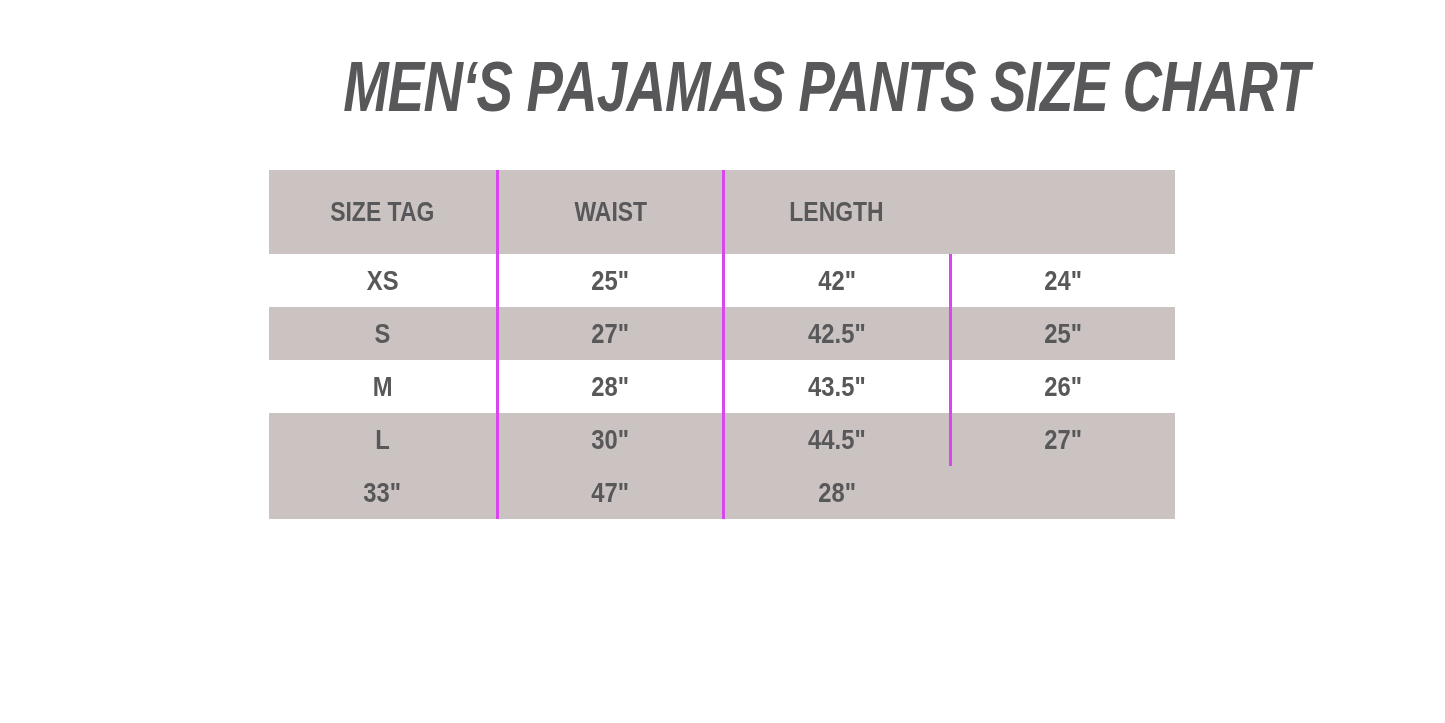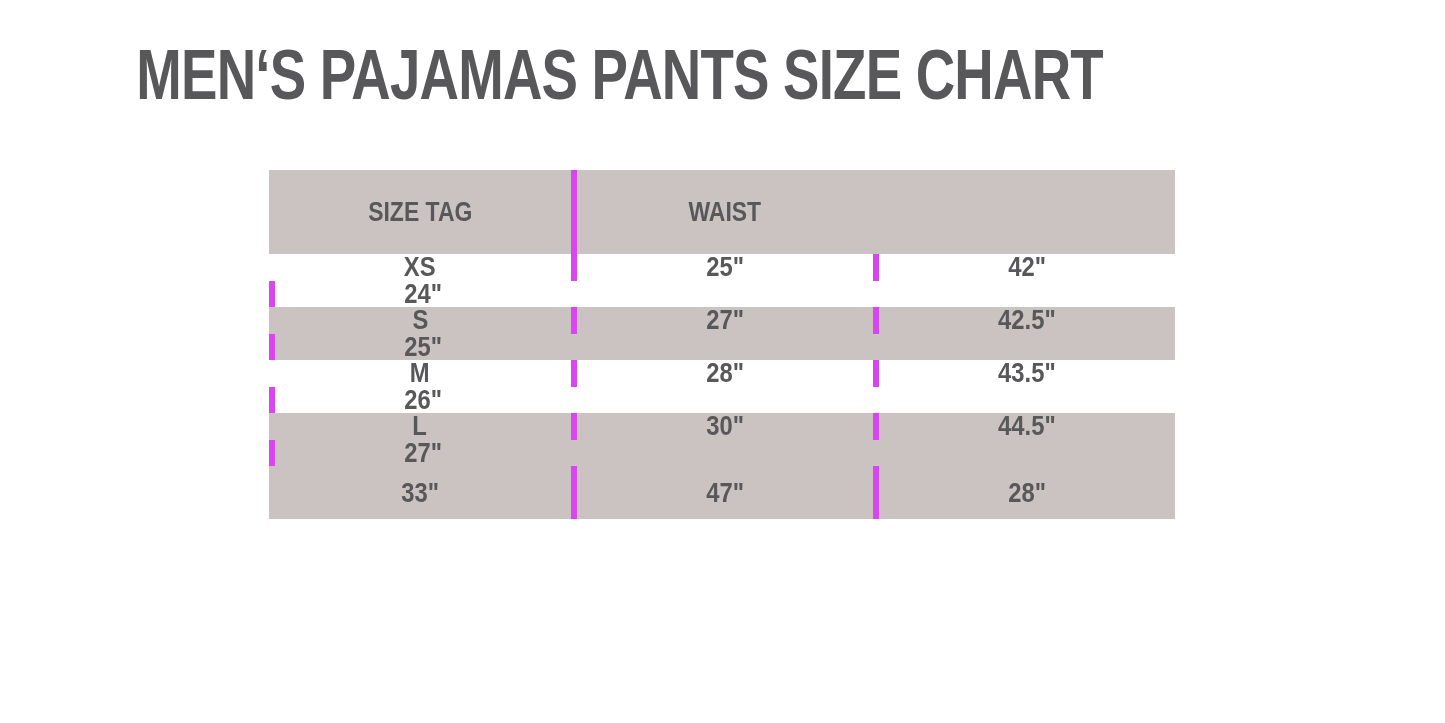--- a/index.html
+++ b/index.html
@@ -7,56 +7,57 @@
   .page {
     position: relative;
     width: 1445px;
     height: 723px;
     background: #ffffff;
     overflow: hidden;
     font-family: "Liberation Sans", sans-serif;
   }
   .title {
     position: absolute;
-    top: 38px;
+    top: 50px;
     left: 0;
     right: 0;
-    text-align: left;
+    text-align: right;
     white-space: nowrap;
+    font-style: italic;
   }
   .title .cond {
     display: inline-block;
     transform: scaleX(0.78);
     transform-origin: center;
     font-size: 70px;
     line-height: 74px;
     font-weight: 800;
     letter-spacing: -1px;
     color: #58585a;
   }
   .size-table {
     position: absolute;
     left: 269px;
     top: 170px;
     width: 906px;
   }
   .trow {
     display: grid;
-    grid-template-columns: repeat(3, 1fr);
+    grid-template-columns: repeat(4, 1fr);
     height: 53px;
   }
   .trow.thead { height: 84px; background: #cbc3c1; }
   .trow.alt   { background: #cbc3c1; }
   .cell {
     display: flex;
     align-items: center;
     justify-content: center;
     overflow: hidden;
   }
-  .cell + .cell { border-left: 6px solid #d946ef; text-align: center; }
+  .cell + .cell { border-left: 3px solid #d946ef; text-align: center; }
   .cell .cond {
     display: inline-block;
     transform: scaleX(0.85);
     transform-origin: center;
     font-weight: 800;
     font-size: 28px;
     letter-spacing: 0px;
     color: #58585a;
     white-space: nowrap;
   }
@@ -71,20 +72,23 @@
     <span class="cond">MEN‘S PAJAMAS PANTS SIZE CHART</span>
   </div>
 
   <div class="size-table">
     <div class="trow thead">
       <div class="cell">
         <span class="cond">SIZE TAG</span>
       </div>
       <div class="cell">
         <span class="cond">WAIST</span>
+      </div>
+      <div class="cell">
+        <span class="cond">LENGTH</span>
       </div>
     </div>
     <div>
         <div class="trow">
     <div class="cell">
       <span class="cond">XS</span>
     </div>
     <div class="cell">
       <span class="cond">25"</span>
     </div>

